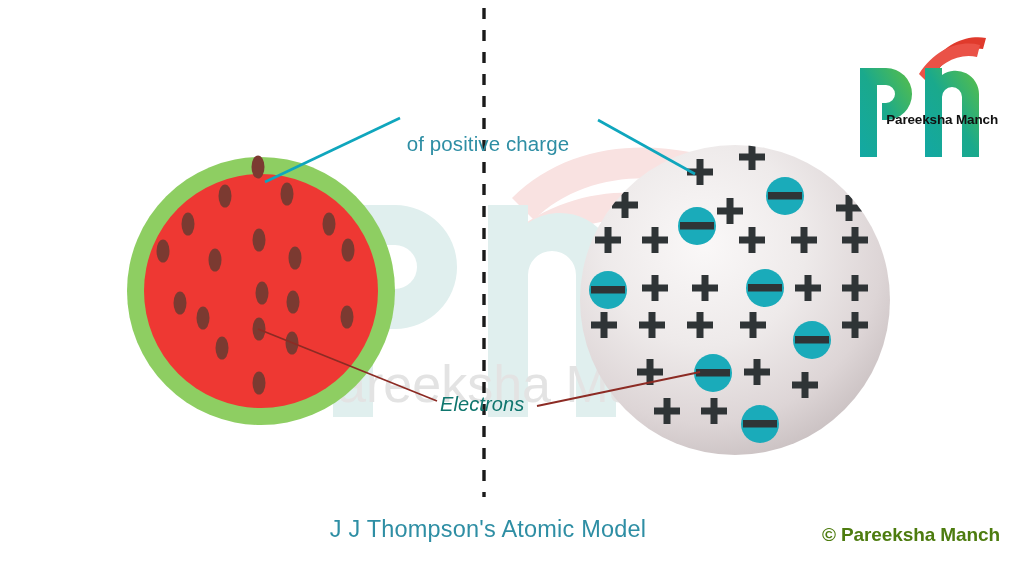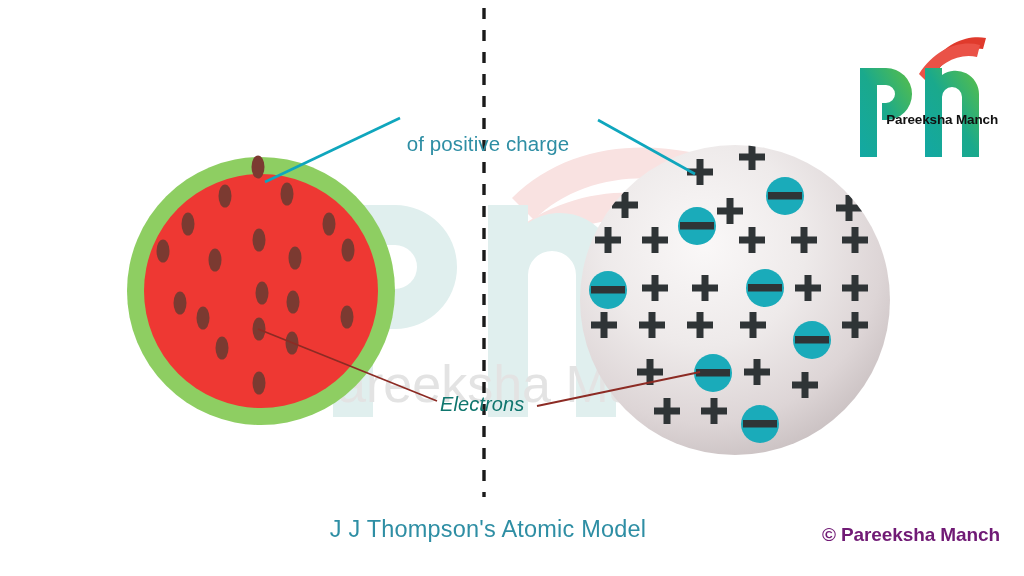--- a/index.html
+++ b/index.html
@@ -53,21 +53,21 @@
     width: 1024px;
     text-align: center;
     color: #2e8ea4;
     font-size: 23.5px;
     letter-spacing: .2px;
     transform: translateX(-24px);
   }
   #copyright {
     right: 24px;
     top: 524px;
-    color: #701a75;
+    color: #4d7c0f;
     font-size: 19px;
     font-weight: bold;
     letter-spacing: -.1px;
   }
   #logo-text {
     right: 26px;
     top: 112px;
     color: #111111;
     font-size: 13.5px;
     font-weight: bold;

